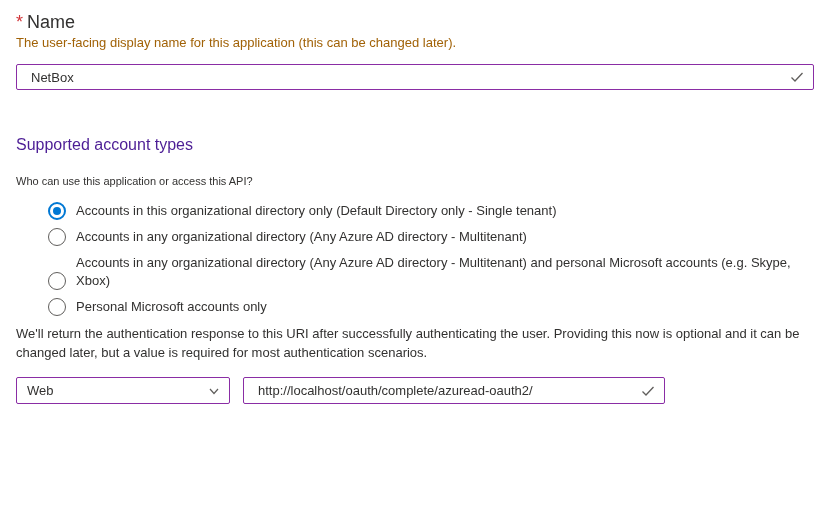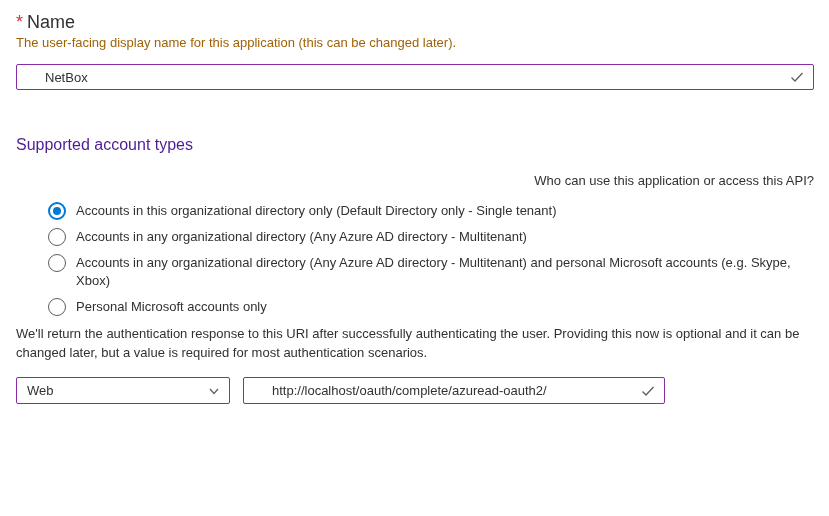--- a/index.html
+++ b/index.html
@@ -27,21 +27,21 @@
     color: #a16207;
   }
   .input-wrap {
     margin-top: 12px;
     height: 26px;
     border: 1px solid #8a2da5;
     border-radius: 2px;
     background: #fff;
     display: flex;
     align-items: center;
-    padding: 0 8px 0 28px;
+    padding: 0 8px 0 14px;
   }
   .input-wrap input {
     border: none;
     outline: none;
     flex: 1 1 auto;
     font-family: "Liberation Sans", sans-serif;
     font-size: 13px;
     color: #323130;
     background: transparent;
     min-width: 0;
@@ -51,28 +51,27 @@
   
   .section-title-md {
     margin-top: 44px;
     font-size: 16px;
     line-height: 21px;
     font-weight: 400;
     color: #4c1d95;
   }
   .question {
     margin-top: 17px;
-    font-size: 13px;
+    font-size: 11px;
     line-height: 18px;
-    text-align: right;
   }
   .radio-group { margin-top: 12px; }
   .radio-row {
     display: flex;
-    align-items: flex-start;
+    align-items: flex-end;
     margin-bottom: 8px;
     cursor: default;
     padding-left: 32px;
   }
   .radio-circle {
     flex: 0 0 auto;
     width: 18px;
     height: 18px;
     border-radius: 50%;
     border: 1px solid #605e5c;

